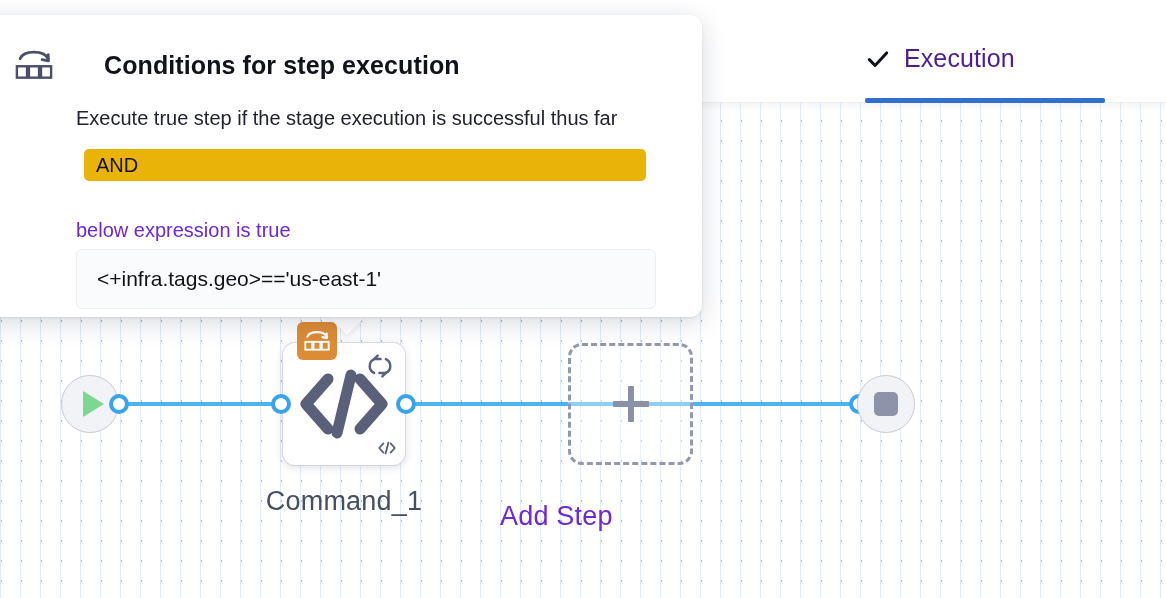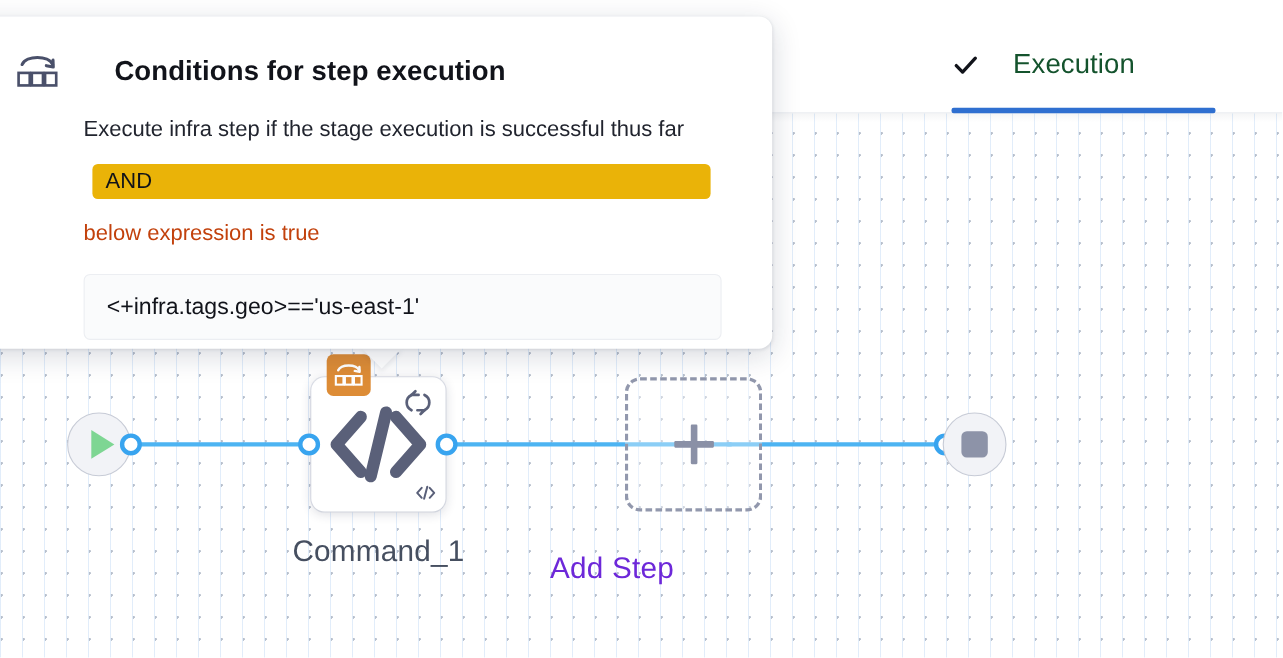--- a/index.html
+++ b/index.html
@@ -48,24 +48,24 @@
   .tabbar-shadow {
     position: absolute;
     left: 0; top: 103px; width: 1166px; height: 8px;
     background: linear-gradient(to bottom, rgba(15,23,42,0.045), rgba(15,23,42,0));
     pointer-events: none;
   }
   .tab {
     position: absolute;
     display: flex;
     align-items: center;
-    gap: 30px;
+    gap: 13px;
     height: 117px;
     font-size: 25px;
-    color: #14532d;
+    color: #4c1d95;
     letter-spacing: 0.1px;
     cursor: pointer;
     white-space: nowrap;
   }
   .tab-environment { left: 560px; }
   .tab-execution   { left: 865px; }
   .tab .check {
     display: inline-flex;
     width: 26px; height: 26px;
     align-items: center; justify-content: center;
@@ -271,23 +271,23 @@
     background: #eab308;
     border-radius: 5px;
     display: flex; align-items: center;
     padding: 0 12px;
     font-size: 20px;
     color: #111319;
     cursor: pointer;
   }
   .popup-line-2 {
     position: absolute;
-    left: 76px; top: 186px;
+    left: 76px; top: 204px;
     font-size: 20px;
-    color: #c2410c;
+    color: #6d28d9;
     white-space: nowrap;
   }
   .field-expr {
     position: absolute;
     left: 76px; top: 234px;
     width: 580px; height: 60px;
     background: #fafbfc;
     border: 1px solid #eceef2;
     border-radius: 6px;
     display: flex; align-items: center;
@@ -389,21 +389,21 @@
             <path d="M5 10 C8 3.2, 24 3.2, 27 10" stroke="#4a506a" stroke-width="2.2" stroke-linecap="round" fill="none"></path>
             <path d="M27.4 11.8 L27.2 6.8 M27.4 11.8 L22.4 10.8" stroke="#4a506a" stroke-width="2.2" stroke-linecap="round" stroke-linejoin="round"></path>
             <rect x="2.5" y="16" width="8" height="9" stroke="#4a506a" stroke-width="1.9" fill="none"></rect>
             <rect x="12" y="16" width="8" height="9" stroke="#4a506a" stroke-width="1.9" fill="none"></rect>
             <rect x="21.5" y="16" width="8" height="9" stroke="#4a506a" stroke-width="1.9" fill="none"></rect>
           </svg>
         </span>
         <span class="popup-title">Conditions for step execution</span>
       </div>
 
-      <div class="popup-line-1">Execute infra step if the stage execution is successful thus far</div>
+      <div class="popup-line-1">Execute true step if the stage execution is successful thus far</div>
 
       <div class="field-and">
         <span>AND</span>
       </div>
 
       <div class="popup-line-2">below expression is true</div>
 
       <div class="field-expr">
         <span>&lt;+infra.tags.geo&gt;=='us-east-1'</span>
       </div>

